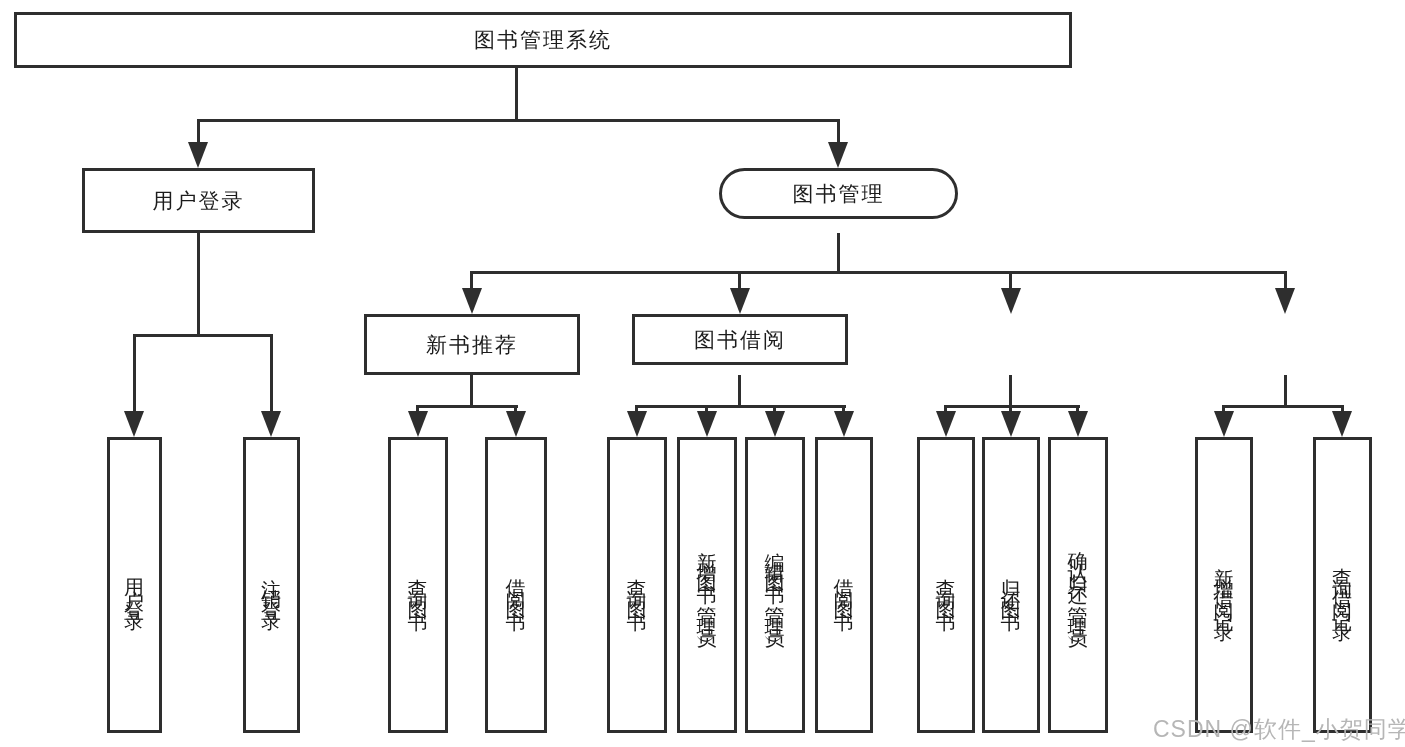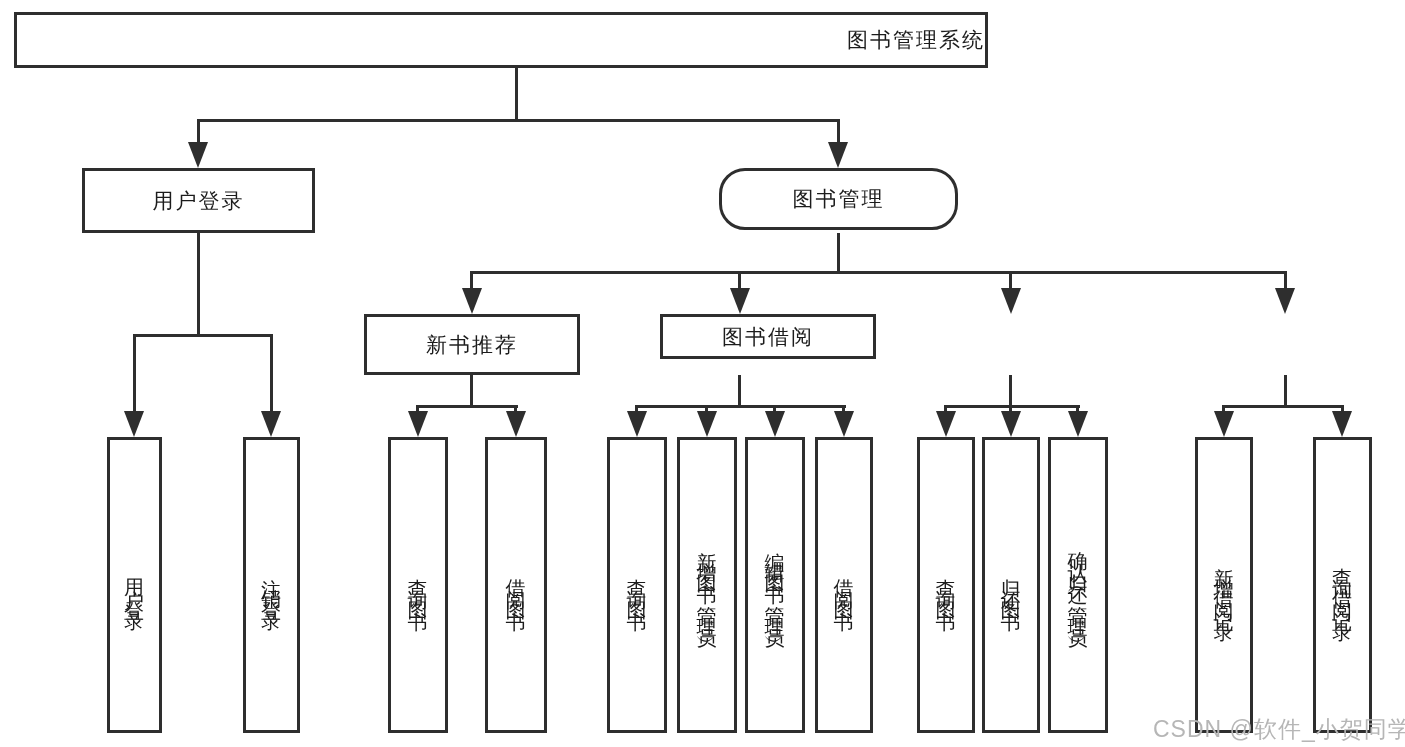--- a/index.html
+++ b/index.html
@@ -61,53 +61,53 @@
     color: #b6b6b6;
     letter-spacing: 1px;
     white-space: nowrap;
   }
 </style>
 </head>
 <body>
 
 <div class="stage">
 
-  <div class="box" style="left:14px; top:12px; width:974px; height:56px;justify-content:flex-end;">
+  <div class="box" style="left:14px; top:12px; width:1058px; height:56px;">
     <span>图书管理系统</span>
   </div>
 
   <div class="vline" style="left:515px; top:68px; height:54px;"></div>
   <div class="hline" style="left:197px; top:119px; width:643px;"></div>
   <div class="vline" style="left:197px; top:119px; height:27px;"></div>
   <div class="arrow" style="left:188px; top:142px;"></div>
   <div class="vline" style="left:837px; top:119px; height:27px;"></div>
   <div class="arrow" style="left:828px; top:142px;"></div>
 
   <div class="box" style="left:82px; top:168px; width:233px; height:65px;">
     <span>用户登录</span>
   </div>
-  <div class="box" style="left:719px; top:168px; width:239px; height:62px;border-radius:26px;">
+  <div class="box" style="left:719px; top:168px; width:239px; height:51px;border-radius:26px;">
     <span>图书管理</span>
   </div>
 
   <div class="vline" style="left:837px; top:233px; height:40px;"></div>
   <div class="hline" style="left:470px; top:271px; width:817px;"></div>
   <div class="vline" style="left:470px; top:271px; height:19px;"></div>
   <div class="arrow" style="left:462px; top:288px;"></div>
   <div class="vline" style="left:738px; top:271px; height:19px;"></div>
   <div class="arrow" style="left:730px; top:288px;"></div>
   <div class="vline" style="left:1009px; top:271px; height:19px;"></div>
   <div class="arrow" style="left:1001px; top:288px;"></div>
   <div class="vline" style="left:1284px; top:271px; height:19px;"></div>
   <div class="arrow" style="left:1275px; top:288px;"></div>
 
   <div class="box" style="left:364px; top:314px; width:216px; height:61px;">
     <span>新书推荐</span>
   </div>
-  <div class="box" style="left:660px; top:314px; width:216px; height:45px;">
+  <div class="box" style="left:632px; top:314px; width:216px; height:51px;">
     <span>图书借阅</span>
   </div>
 
   <div class="vline" style="left:197px; top:233px; height:104px;"></div>
   <div class="hline" style="left:133px; top:334px; width:140px;"></div>
   <div class="vline" style="left:133px; top:334px; height:80px;"></div>
   <div class="arrow" style="left:124px; top:411px;"></div>
   <div class="vline" style="left:270px; top:334px; height:80px;"></div>
   <div class="arrow" style="left:261px; top:411px;"></div>
 

